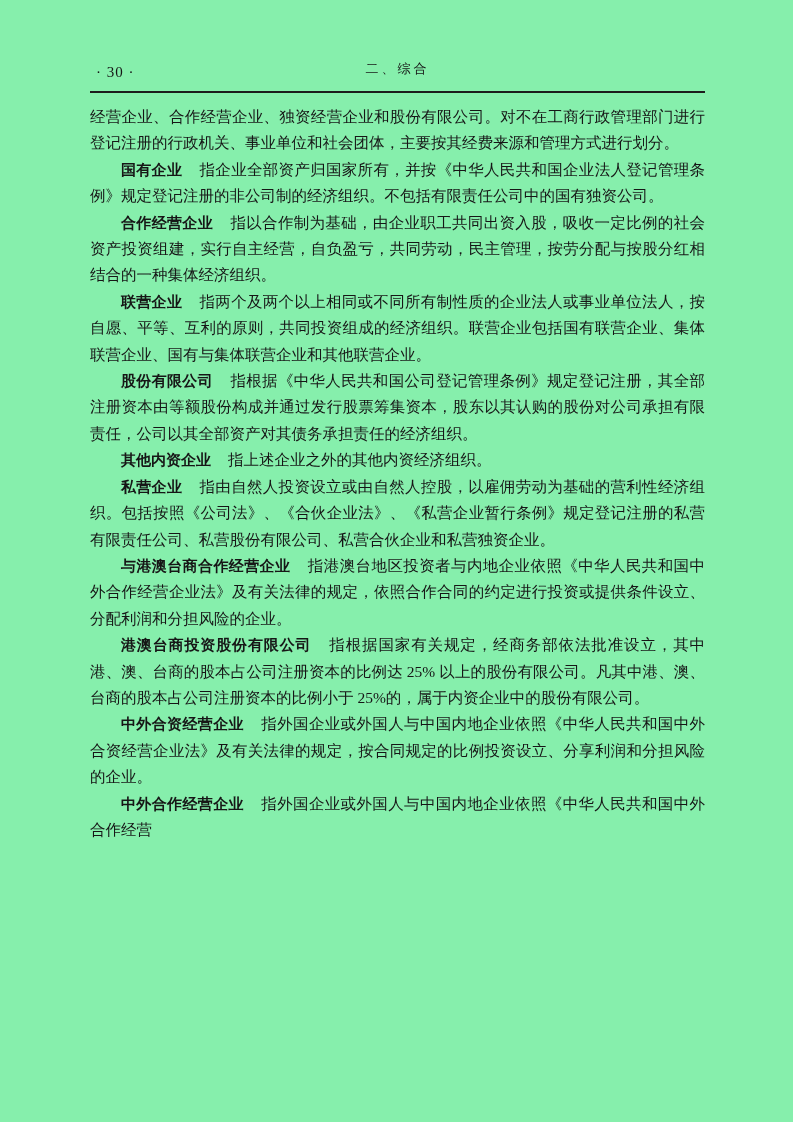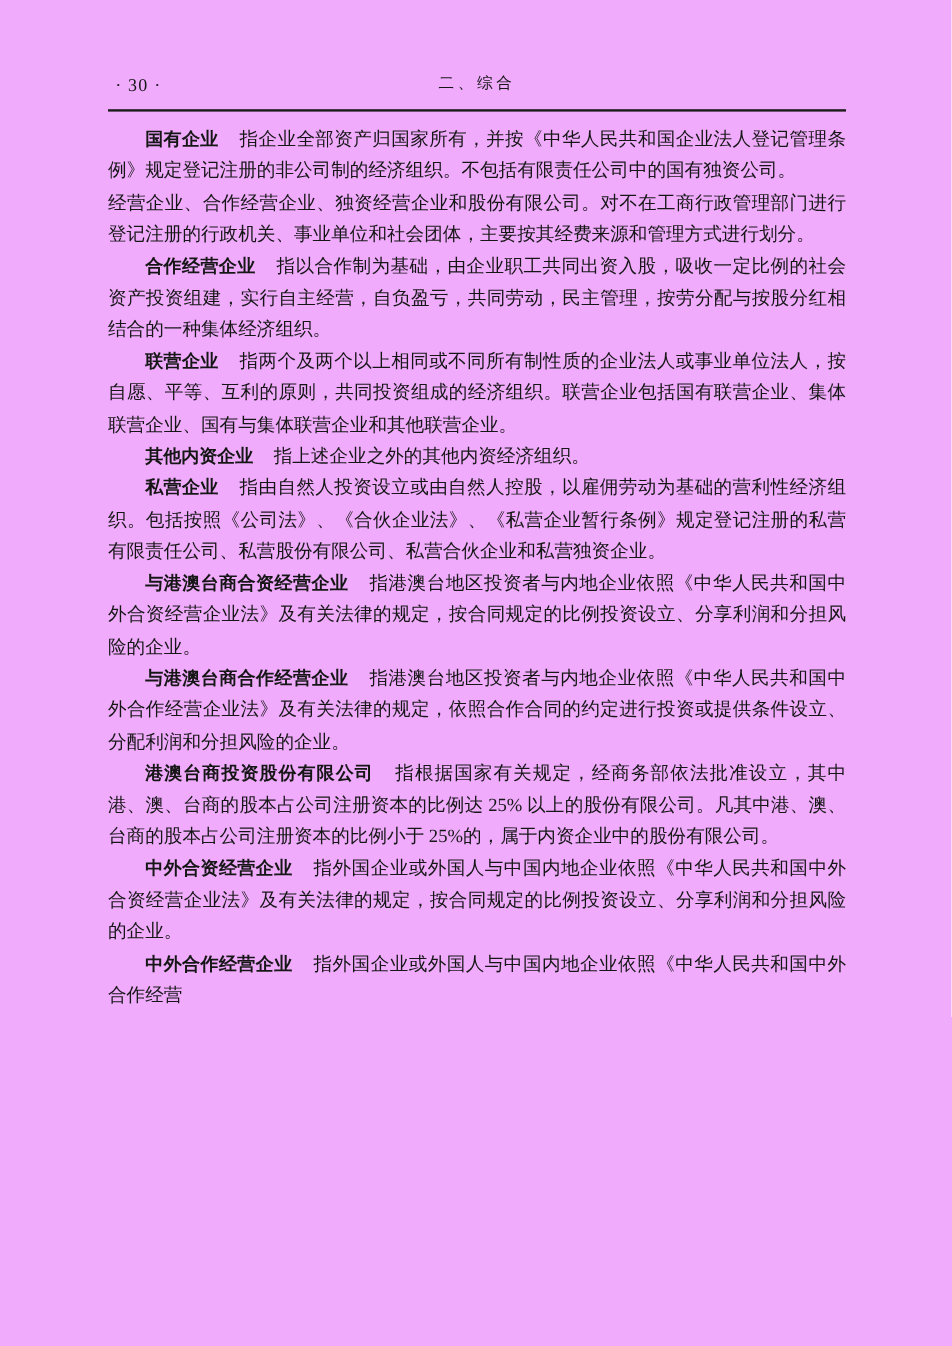--- a/index.html
+++ b/index.html
@@ -5,21 +5,21 @@
   html, body {
     margin: 0;
     padding: 0;
     background: #ffffff;
   }
   .page {
     position: relative;
     width: 793px;
     height: 1122px;
     box-sizing: border-box;
-    background: #f0abfc;
+    background: #86efac;
     padding: 60px 88px 0 90px;
     font-family: "Liberation Serif", "DejaVu Serif", serif;
     color: #161616;
     overflow: hidden;
   }
   .header {
     position: relative;
     height: 26px;
   }
   .page-number {
@@ -68,36 +68,36 @@
 <div class="page">
 
   <div class="header">
     <span class="page-number">· 30 ·</span>
     <div class="section-title">二、综合</div>
   </div>
   <hr class="header-rule">
 
   <div class="content">
 
+    <p class="para"><span>经营企业、合作经营企业、独资经营企业和股份有限公司。对不在工商行政管理部门进行登记注册的行政机关、事业单位和社会团体，主要按其经费来源和管理方式进行划分。</span></p>
+
     <p class="para indent"><span class="term">国有企业</span><span class="gap"></span><span>指企业全部资产归国家所有，并按《中华人民共和国企业法人登记管理条例》规定登记注册的非公司制的经济组织。不包括有限责任公司中的国有独资公司。</span></p>
-
-    <p class="para"><span>经营企业、合作经营企业、独资经营企业和股份有限公司。对不在工商行政管理部门进行登记注册的行政机关、事业单位和社会团体，主要按其经费来源和管理方式进行划分。</span></p>
 
 
     <p class="para indent"><span class="term">合作经营企业</span><span class="gap"></span><span>指以合作制为基础，由企业职工共同出资入股，吸收一定比例的社会资产投资组建，实行自主经营，自负盈亏，共同劳动，民主管理，按劳分配与按股分红相结合的一种集体经济组织。</span></p>
 
     <p class="para indent"><span class="term">联营企业</span><span class="gap"></span><span>指两个及两个以上相同或不同所有制性质的企业法人或事业单位法人，按自愿、平等、互利的原则，共同投资组成的经济组织。联营企业包括国有联营企业、集体联营企业、国有与集体联营企业和其他联营企业。</span></p>
 
 
+    <p class="para indent"><span class="term">股份有限公司</span><span class="gap"></span><span>指根据《中华人民共和国公司登记管理条例》规定登记注册，其全部注册资本由等额股份构成并通过发行股票筹集资本，股东以其认购的股份对公司承担有限责任，公司以其全部资产对其债务承担责任的经济组织。</span></p>
 
     <p class="para indent"><span class="term">其他内资企业</span><span class="gap"></span><span>指上述企业之外的其他内资经济组织。</span></p>
 
     <p class="para indent"><span class="term">私营企业</span><span class="gap"></span><span>指由自然人投资设立或由自然人控股，以雇佣劳动为基础的营利性经济组织。包括按照《公司法》、《合伙企业法》、《私营企业暂行条例》规定登记注册的私营有限责任公司、私营股份有限公司、私营合伙企业和私营独资企业。</span></p>
 
-    <p class="para indent"><span class="term">与港澳台商合资经营企业</span><span class="gap"></span><span>指港澳台地区投资者与内地企业依照《中华人民共和国中外合资经营企业法》及有关法律的规定，按合同规定的比例投资设立、分享利润和分担风险的企业。</span></p>
 
     <p class="para indent"><span class="term">与港澳台商合作经营企业</span><span class="gap"></span><span>指港澳台地区投资者与内地企业依照《中华人民共和国中外合作经营企业法》及有关法律的规定，依照合作合同的约定进行投资或提供条件设立、分配利润和分担风险的企业。</span></p>
 
 
     <p class="para indent"><span class="term">港澳台商投资股份有限公司</span><span class="gap"></span><span>指根据国家有关规定，经商务部依法批准设立，其中港、澳、台商的股本占公司注册资本的比例达 25% 以上的股份有限公司。凡其中港、澳、台商的股本占公司注册资本的比例小于 25%的，属于内资企业中的股份有限公司。</span></p>
 
     <p class="para indent"><span class="term">中外合资经营企业</span><span class="gap"></span><span>指外国企业或外国人与中国内地企业依照《中华人民共和国中外合资经营企业法》及有关法律的规定，按合同规定的比例投资设立、分享利润和分担风险的企业。</span></p>
 
     <p class="para indent"><span class="term">中外合作经营企业</span><span class="gap"></span><span>指外国企业或外国人与中国内地企业依照《中华人民共和国中外合作经营</span></p>
 

